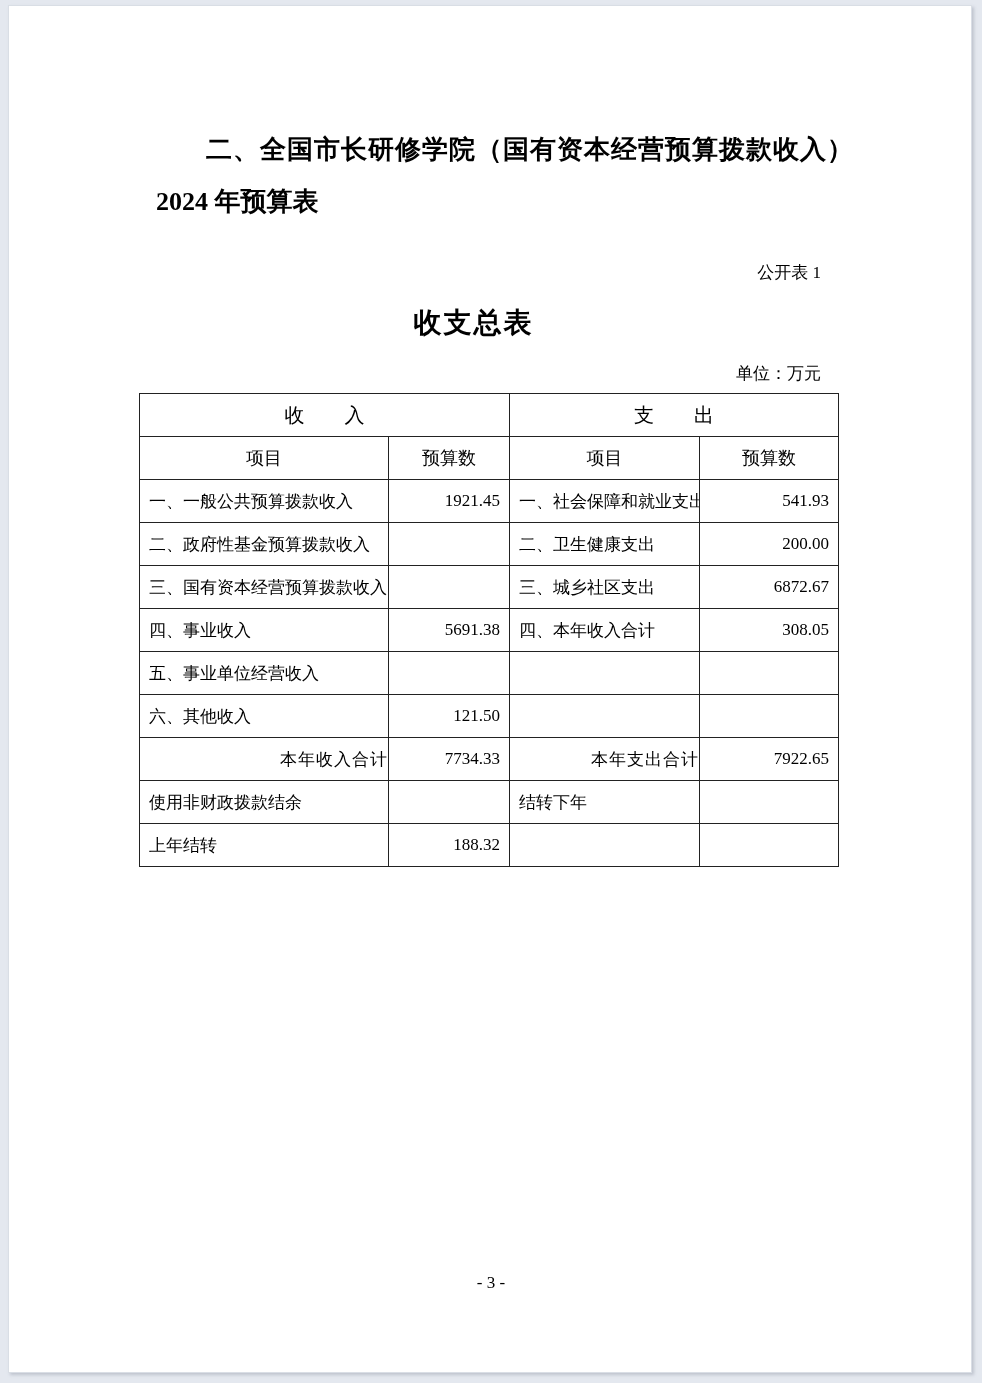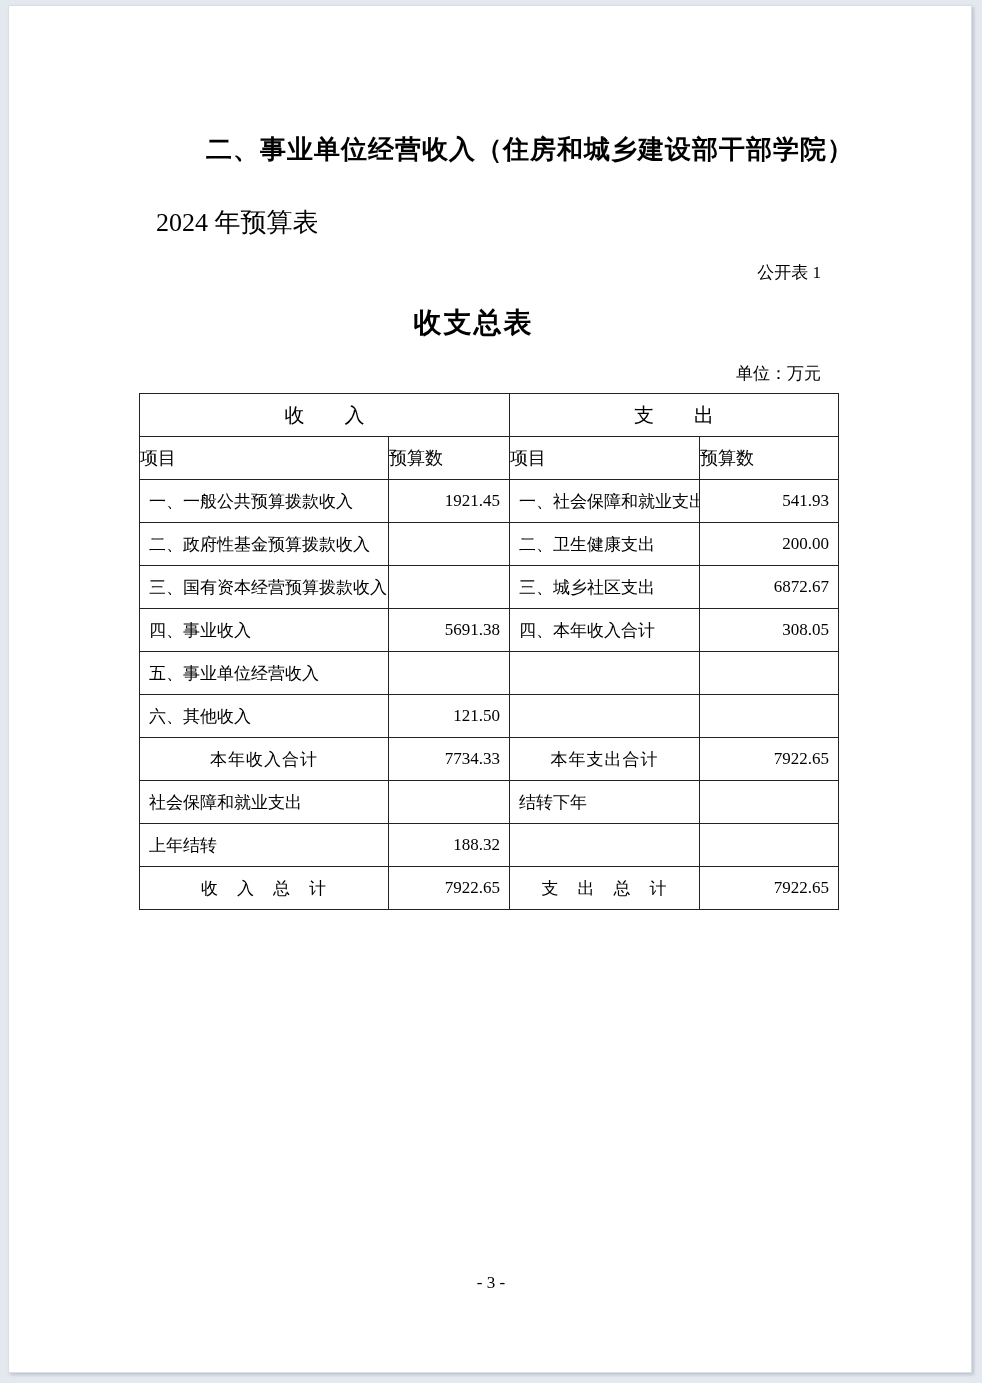--- a/index.html
+++ b/index.html
@@ -30,23 +30,22 @@
     font-size: 26px;
     font-weight: 700;
     letter-spacing: 1px;
     white-space: nowrap;
   }
   .title-line2 {
     position: absolute;
     left: 147px;
     top: 178px;
     font-size: 26px;
-    font-weight: 400;
+    font-weight: 700;
     white-space: nowrap;
-    margin-top: 21px;
   }
   .table-label {
     position: absolute;
     right: 150px;
     top: 255px;
     font-size: 17px;
   }
   .table-title {
     position: absolute;
     left: 115px;
@@ -86,51 +85,51 @@
     white-space: nowrap;
   }
   table.budget thead tr.h1 th {
     height: 42px;
     font-size: 20px;
     text-align: center;
   }
   table.budget thead tr.h2 th {
     height: 42px;
     font-size: 18px;
-    text-align: left;
+    text-align: center;
   }
   table.budget tbody tr { height: 43px; }
   table.budget td.item {
     text-align: left;
     padding-left: 9px;
   }
   table.budget td.amt {
     text-align: right;
     padding-right: 9px;
   }
   table.budget td.center {
-    text-align: center;
+    text-align: right;
     padding-left: 0;
     letter-spacing: 1px;
   }
   .page-number {
     position: absolute;
     left: 0;
     top: 1267px;
     width: 964px;
     text-align: center;
     font-size: 17px;
   }
 </style>
 </head>
 <body>
 
 <div class="page">
 
-  <div class="title-line1">二、事业单位经营收入（住房和城乡建设部干部学院）</div>
+  <div class="title-line1">二、全国市长研修学院（国有资本经营预算拨款收入）</div>
   <div class="title-line2">2024 年预算表</div>
 
   <div class="table-label">公开表 1</div>
   <div class="table-title">收支总表</div>
   <div class="unit-label">单位：万元</div>
 
   <table class="budget">
     <colgroup>
       <col class="c1">
         <col class="c2">
@@ -186,35 +185,29 @@
         <td class="item"></td>
         <td class="amt"></td>
       </tr>
       <tr>
         <td class="item center">本年收入合计</td>
         <td class="amt">7734.33</td>
         <td class="item center">本年支出合计</td>
         <td class="amt">7922.65</td>
       </tr>
       <tr>
-        <td class="item">社会保障和就业支出</td>
+        <td class="item">使用非财政拨款结余</td>
         <td class="amt"></td>
         <td class="item">结转下年</td>
         <td class="amt"></td>
       </tr>
       <tr>
         <td class="item">上年结转</td>
         <td class="amt">188.32</td>
         <td class="item"></td>
         <td class="amt"></td>
       </tr>
-      <tr>
-        <td class="item center">收　入　总　计</td>
-        <td class="amt">7922.65</td>
-        <td class="item center">支　出　总　计</td>
-        <td class="amt">7922.65</td>
-      </tr>
     </tbody>
   </table>
 
   <div class="page-number">- 3 -</div>
 
 </div>
 
 </body></html>

